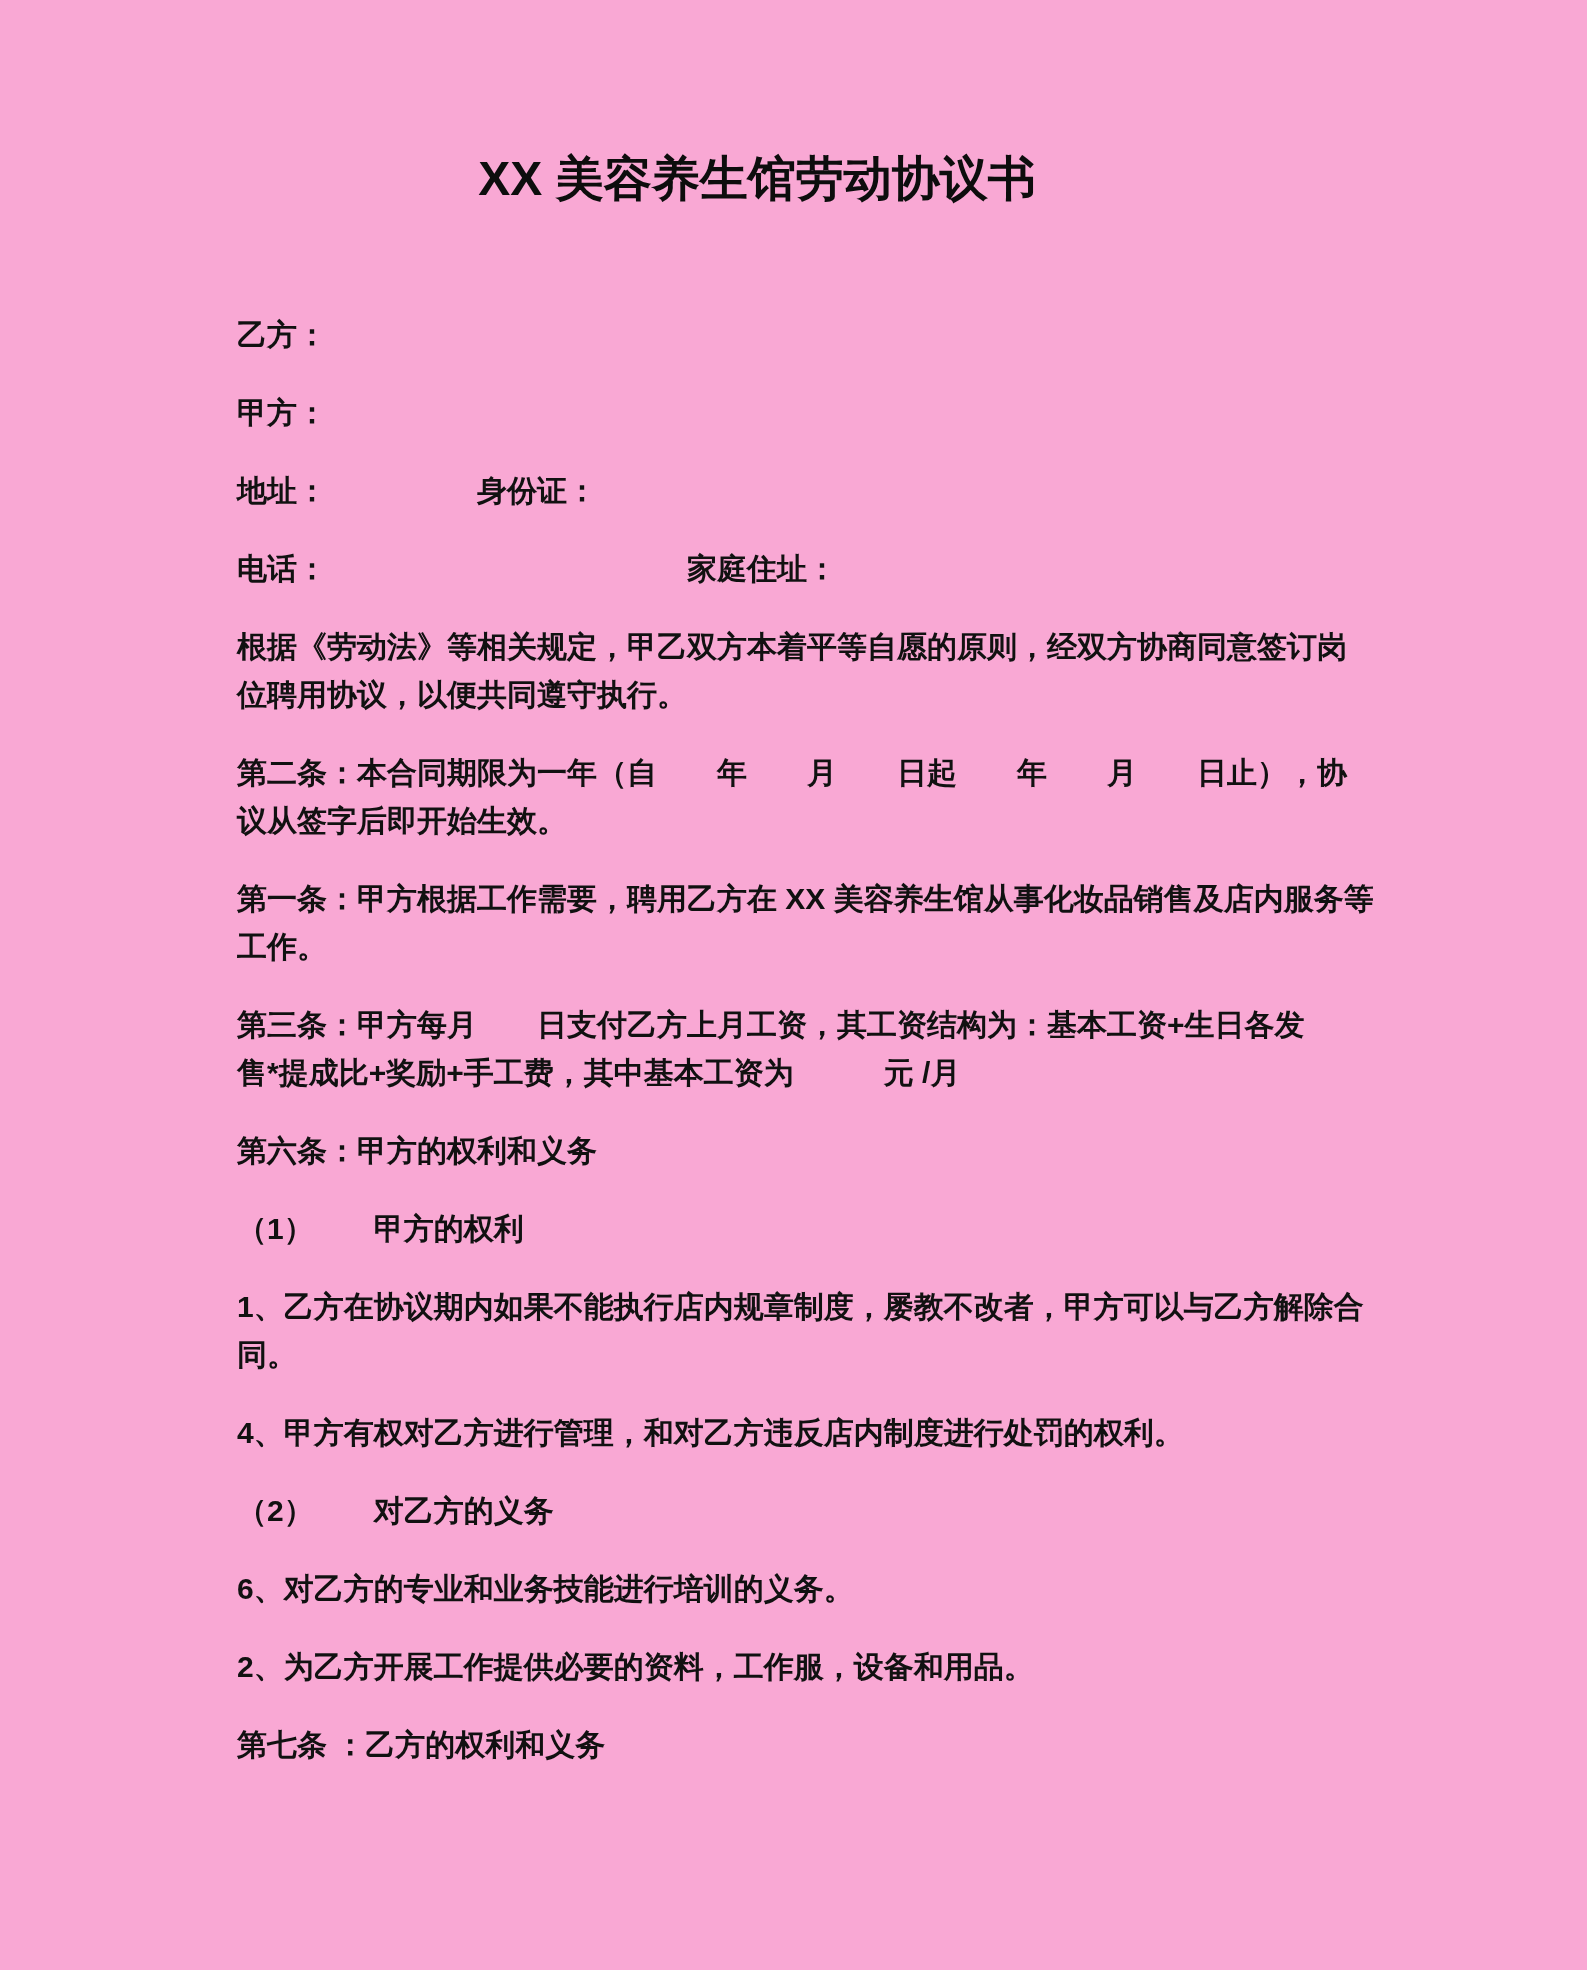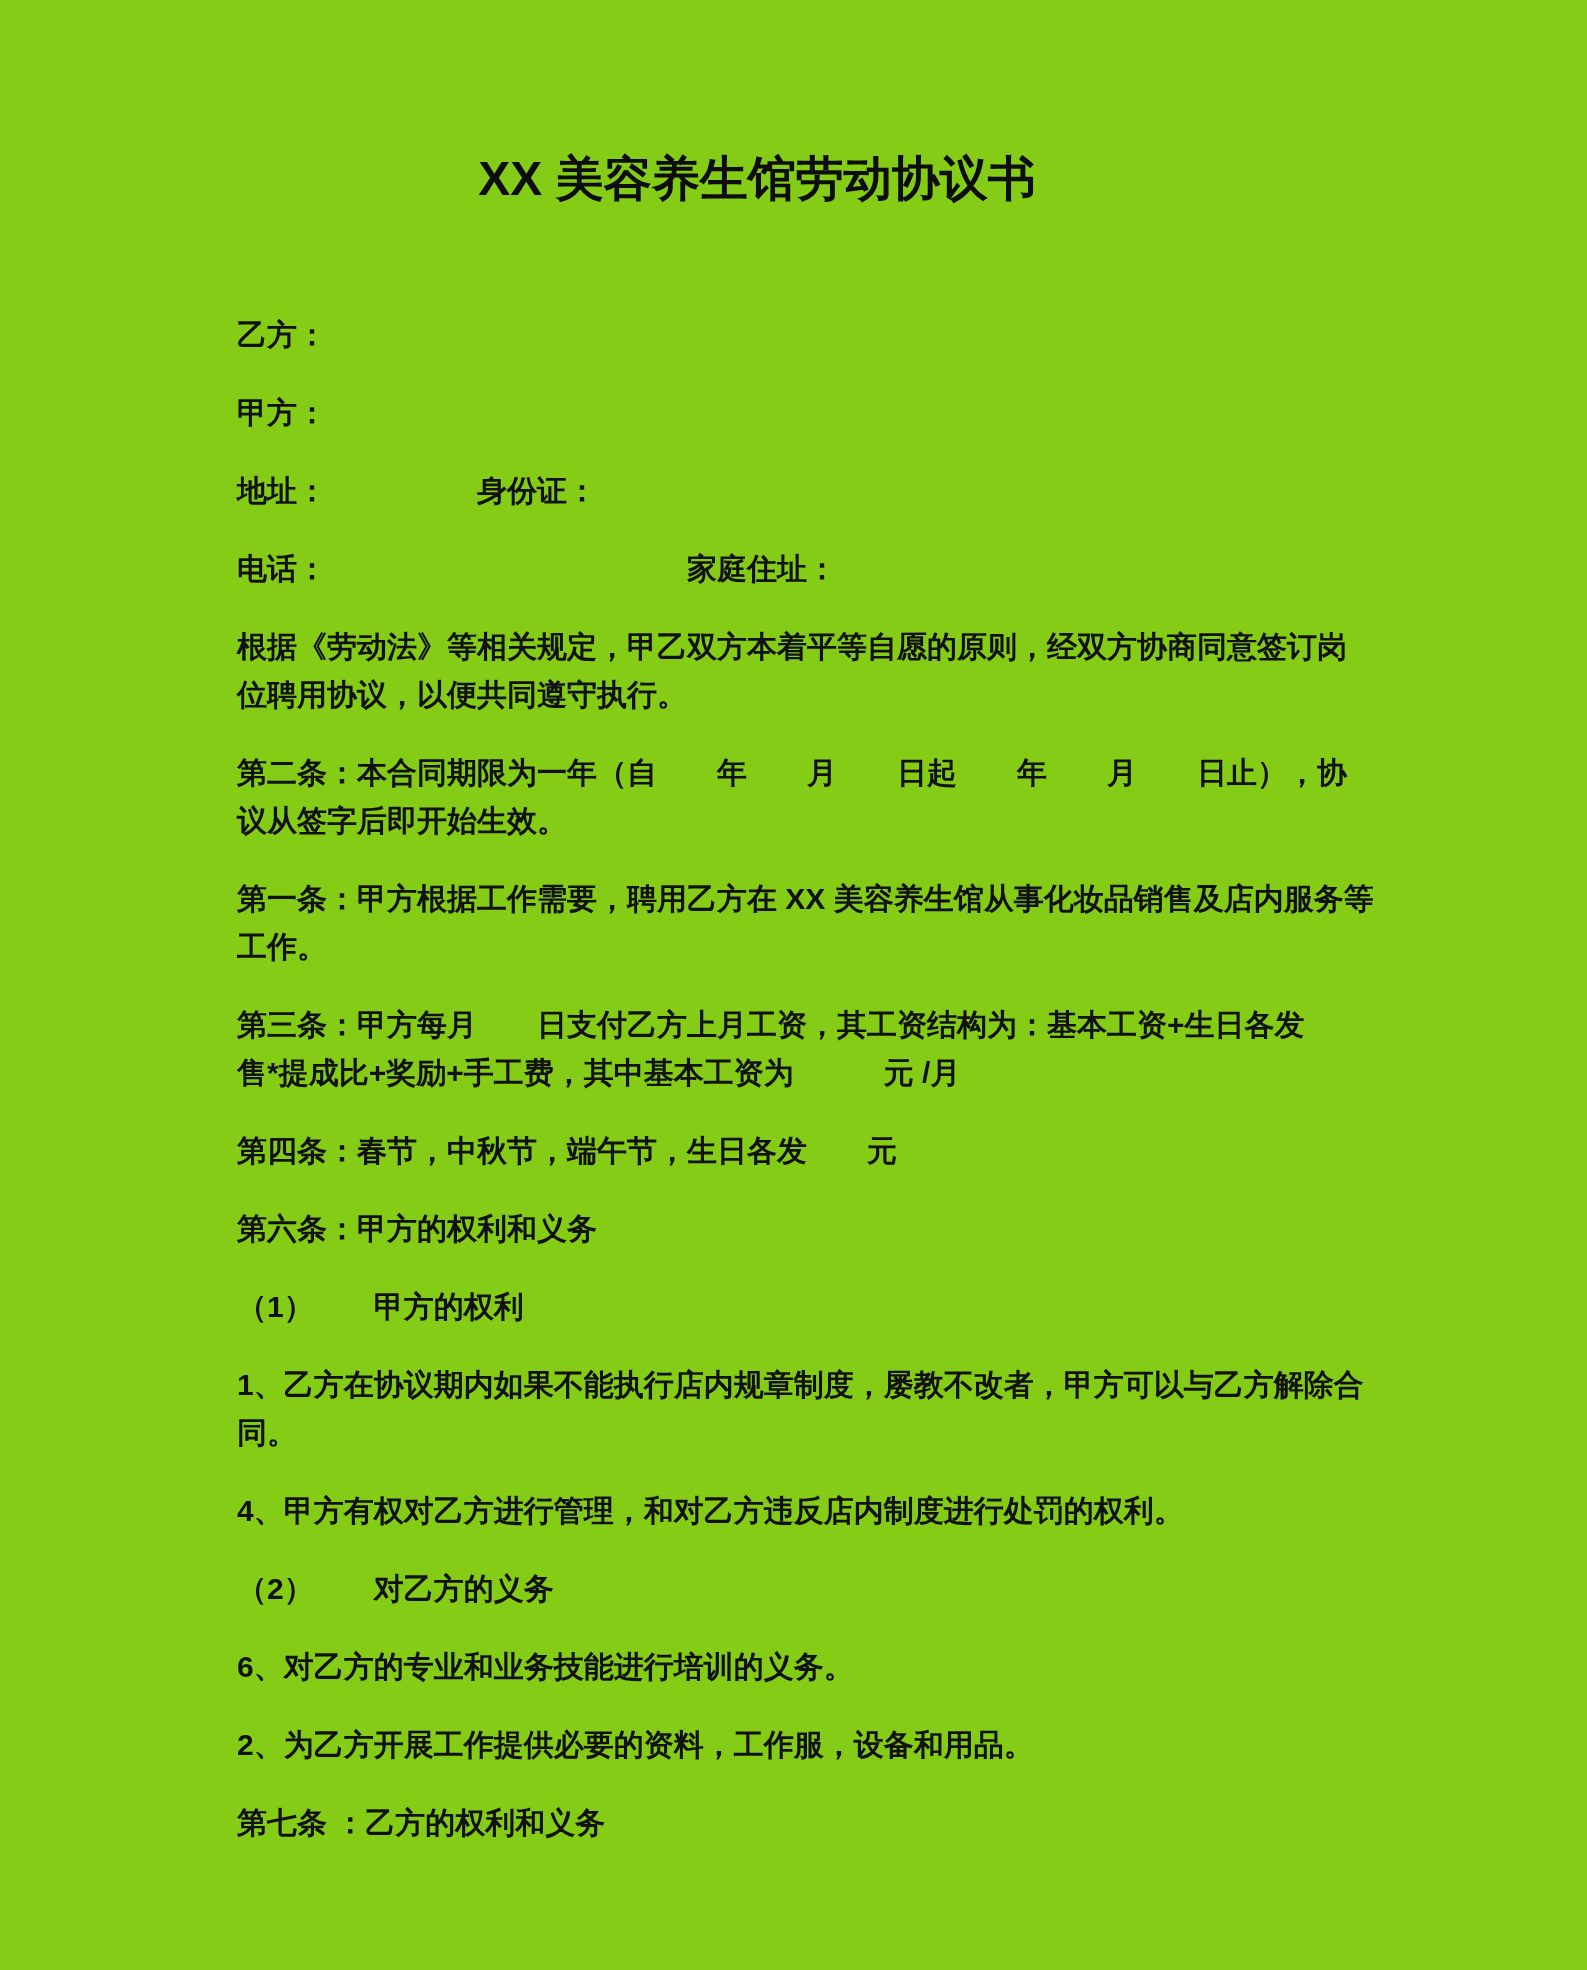--- a/index.html
+++ b/index.html
@@ -10,21 +10,21 @@
   body {
     width: 1587px;
     height: 1970px;
     overflow: hidden;
   }
   .page {
     box-sizing: border-box;
     width: 1587px;
     height: 1970px;
     padding: 150px 190px 0 237px;
-    background: #84cc16;
+    background: #f9a8d4;
     color: #111111;
     font-family: "Liberation Sans", "DejaVu Sans", sans-serif;
   }
   .doc-title {
     margin: 0;
     width: 1040px;
     font-size: 48px;
     line-height: 58px;
     font-weight: bold;
     text-align: center;
@@ -54,21 +54,20 @@
     <p>地址：　　　　　身份证：</p>
     <p>电话：　　　　　　　　　　　　家庭住址：</p>
     <p>根据《劳动法》等相关规定，甲乙双方本着平等自愿的原则，经双方协商同意签订岗
 位聘用协议，以便共同遵守执行。</p>
     <p>第二条：本合同期限为一年（自　　年　　月　　日起　　年　　月　　日止），协
 议从签字后即开始生效。</p>
     <p>第一条：甲方根据工作需要，聘用乙方在 XX 美容养生馆从事化妆品销售及店内服务等
 工作。</p>
     <p>第三条：甲方每月　　日支付乙方上月工资，其工资结构为：基本工资+生日各发
 售*提成比+奖励+手工费，其中基本工资为　　　元 /月</p>
-    <p>第四条：春节，中秋节，端午节，生日各发　　元</p>
     <p>第六条：甲方的权利和义务</p>
     <p>（1）　　甲方的权利</p>
     <p>1、乙方在协议期内如果不能执行店内规章制度，屡教不改者，甲方可以与乙方解除合
 同。</p>
     <p>4、甲方有权对乙方进行管理，和对乙方违反店内制度进行处罚的权利。</p>
     <p>（2）　　对乙方的义务</p>
     <p>6、对乙方的专业和业务技能进行培训的义务。</p>
     <p>2、为乙方开展工作提供必要的资料，工作服，设备和用品。</p>
     <p>第七条 ：乙方的权利和义务</p>
   </div>

